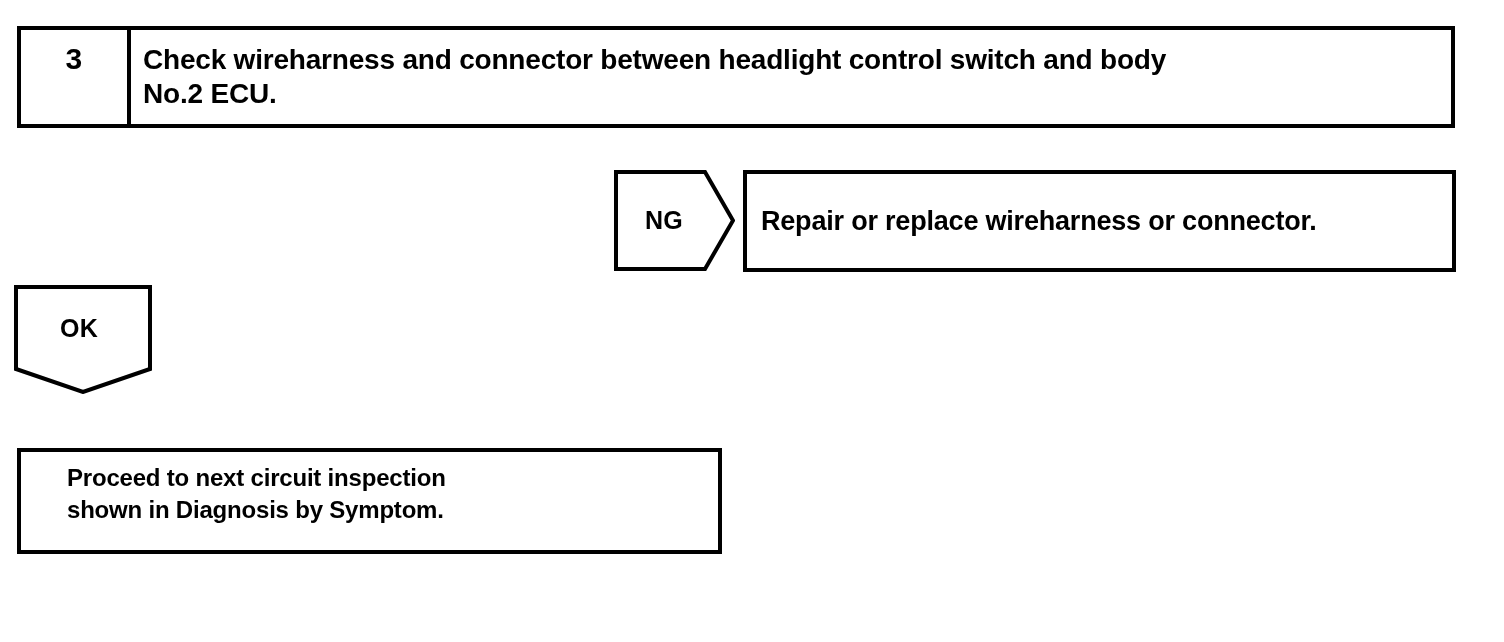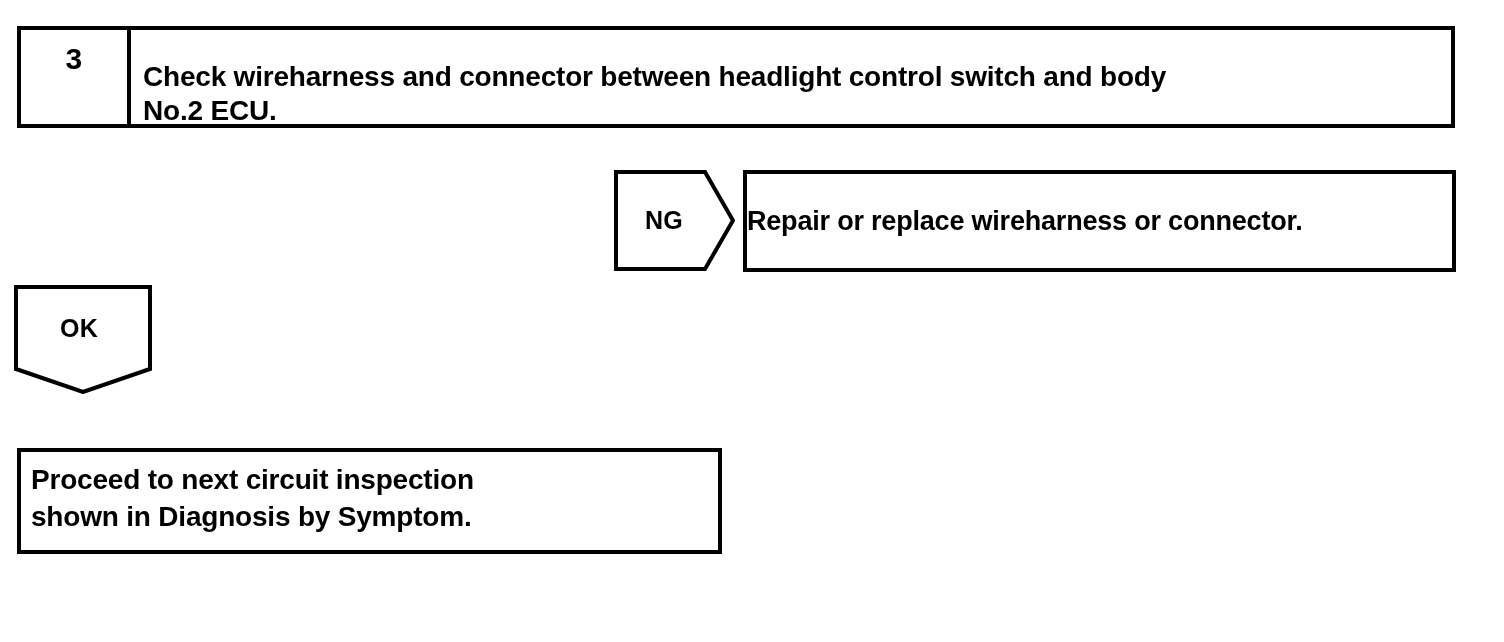--- a/index.html
+++ b/index.html
@@ -59,21 +59,20 @@
     align-items: flex-start;
     padding: 13px 0 0 12px;
     box-sizing: border-box;
   }
   .step-text {
     font-size: 28px;
     font-weight: bold;
     line-height: 1.23;
     letter-spacing: -0.2px;
     white-space: pre-line;
-    margin-top: 17px;
   }
 
   
   .ng-arrow {
     position: absolute;
     left: 614px;
     top: 170px;
     width: 121px;
     height: 101px;
   }
@@ -97,20 +96,21 @@
     position: absolute;
     left: 743px;
     top: 170px;
     width: 713px;
     height: 102px;
     border: 4px solid #000;
     box-sizing: border-box;
     background: #fff;
     display: flex;
     align-items: center;
+    padding-left: 14px;
   }
   .ng-box-text {
     font-size: 27px;
     font-weight: bold;
     letter-spacing: -0.2px;
     line-height: 1.2;
   }
 
   
   .ok-arrow {
@@ -144,25 +144,26 @@
     width: 705px;
     height: 106px;
     border: 4px solid #000;
     box-sizing: border-box;
     background: #fff;
     display: flex;
     align-items: flex-start;
     padding: 10px 0 0 10px;
   }
   .final-box-text {
-    font-size: 28px;
+    font-size: 24px;
     font-weight: bold;
     line-height: 1.32;
     letter-spacing: -0.2px;
     white-space: pre-line;
+    margin-left: 36px;
   }
 </style>
 </head>
 <body>
 
 <div class="flow-canvas">
 
   <div class="step-row">
     <div class="step-number-cell">
       <span class="step-number">3</span>

